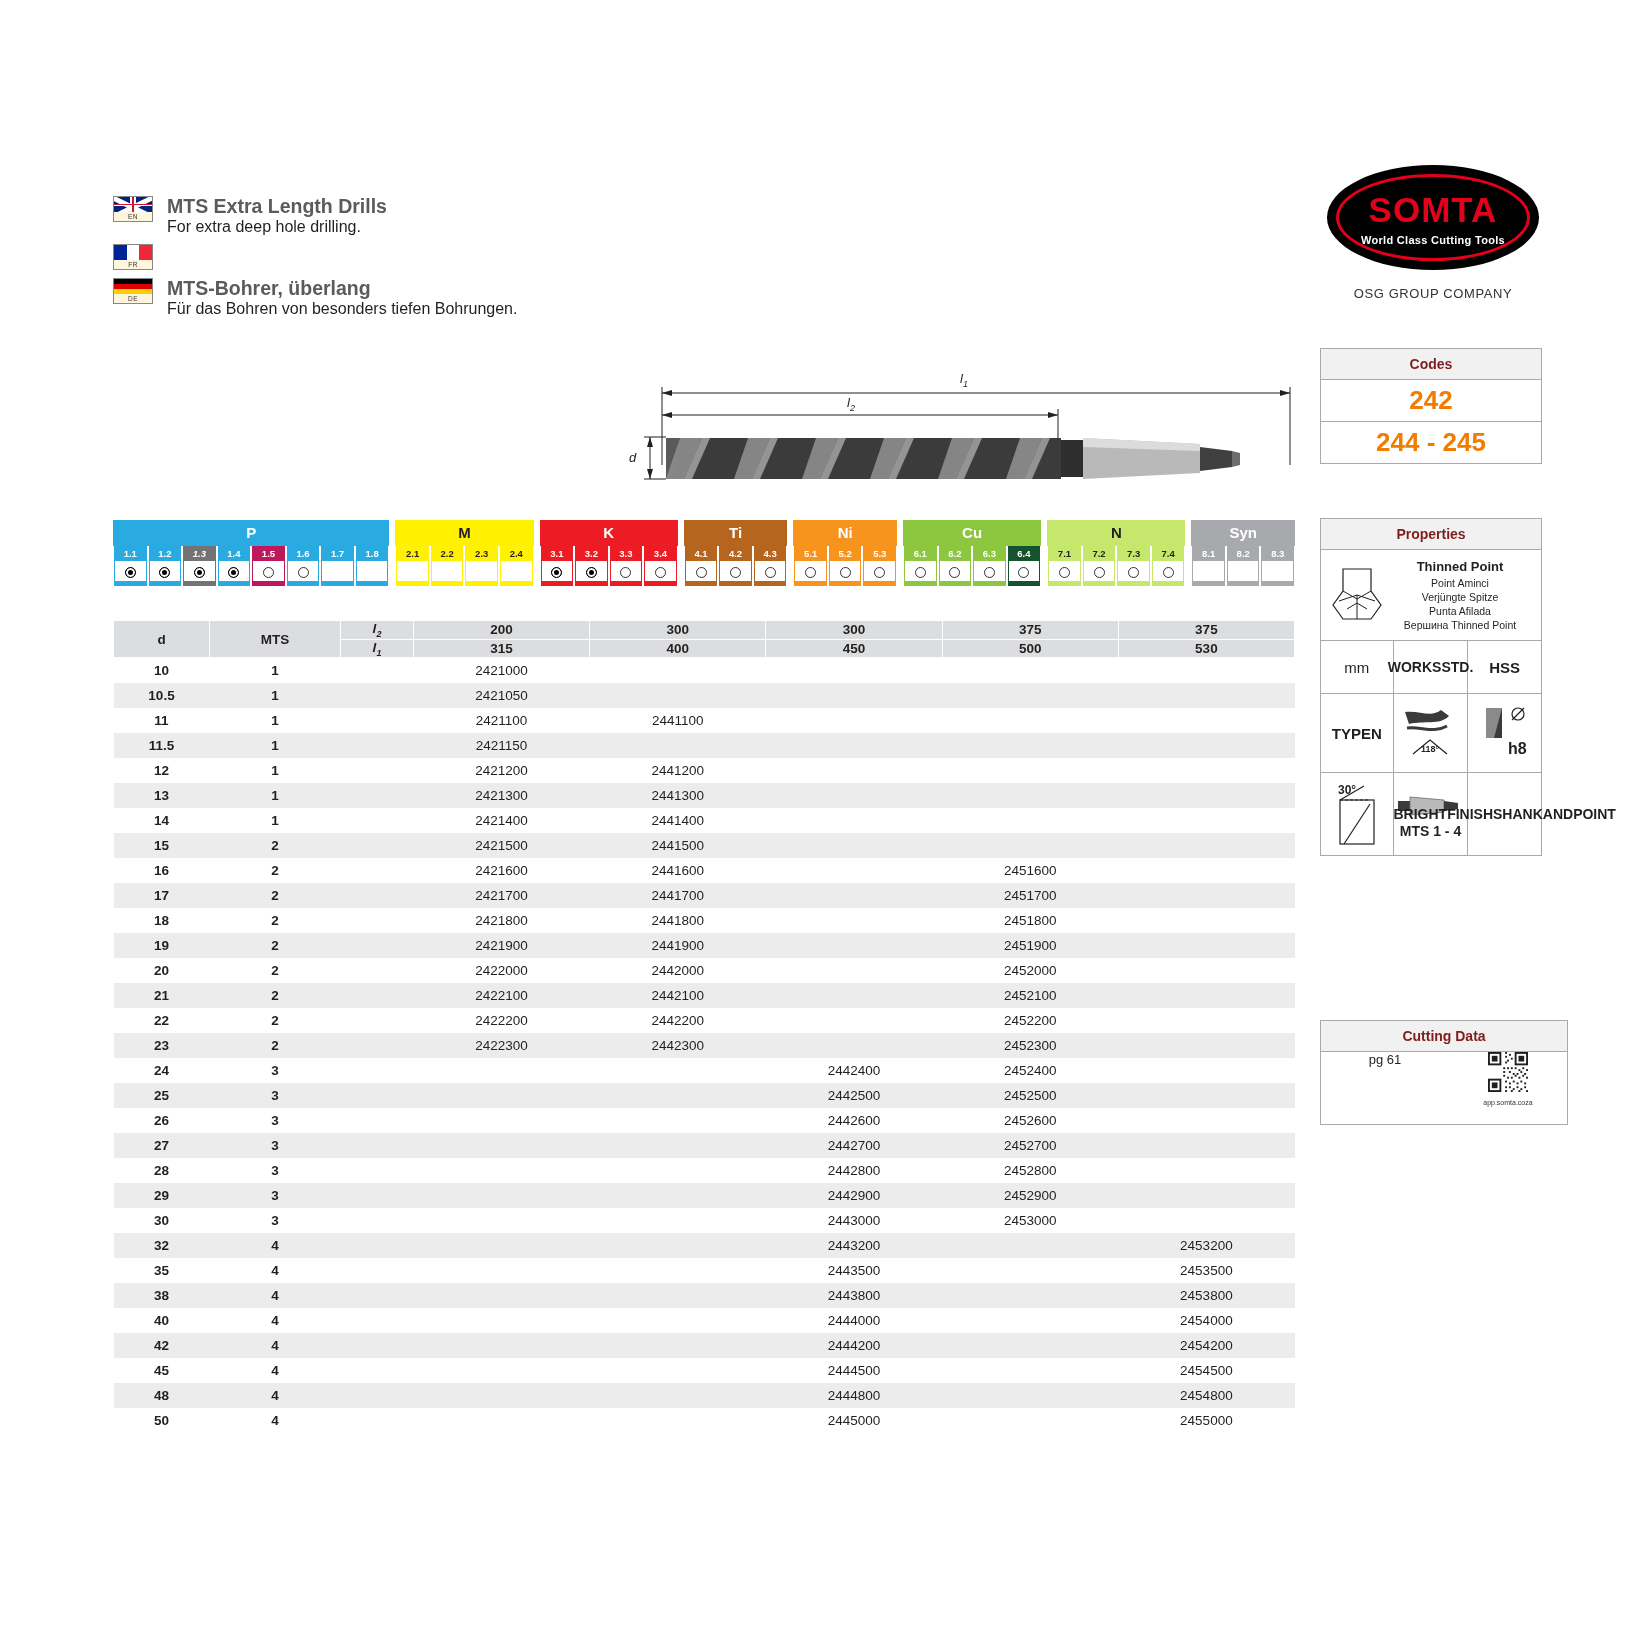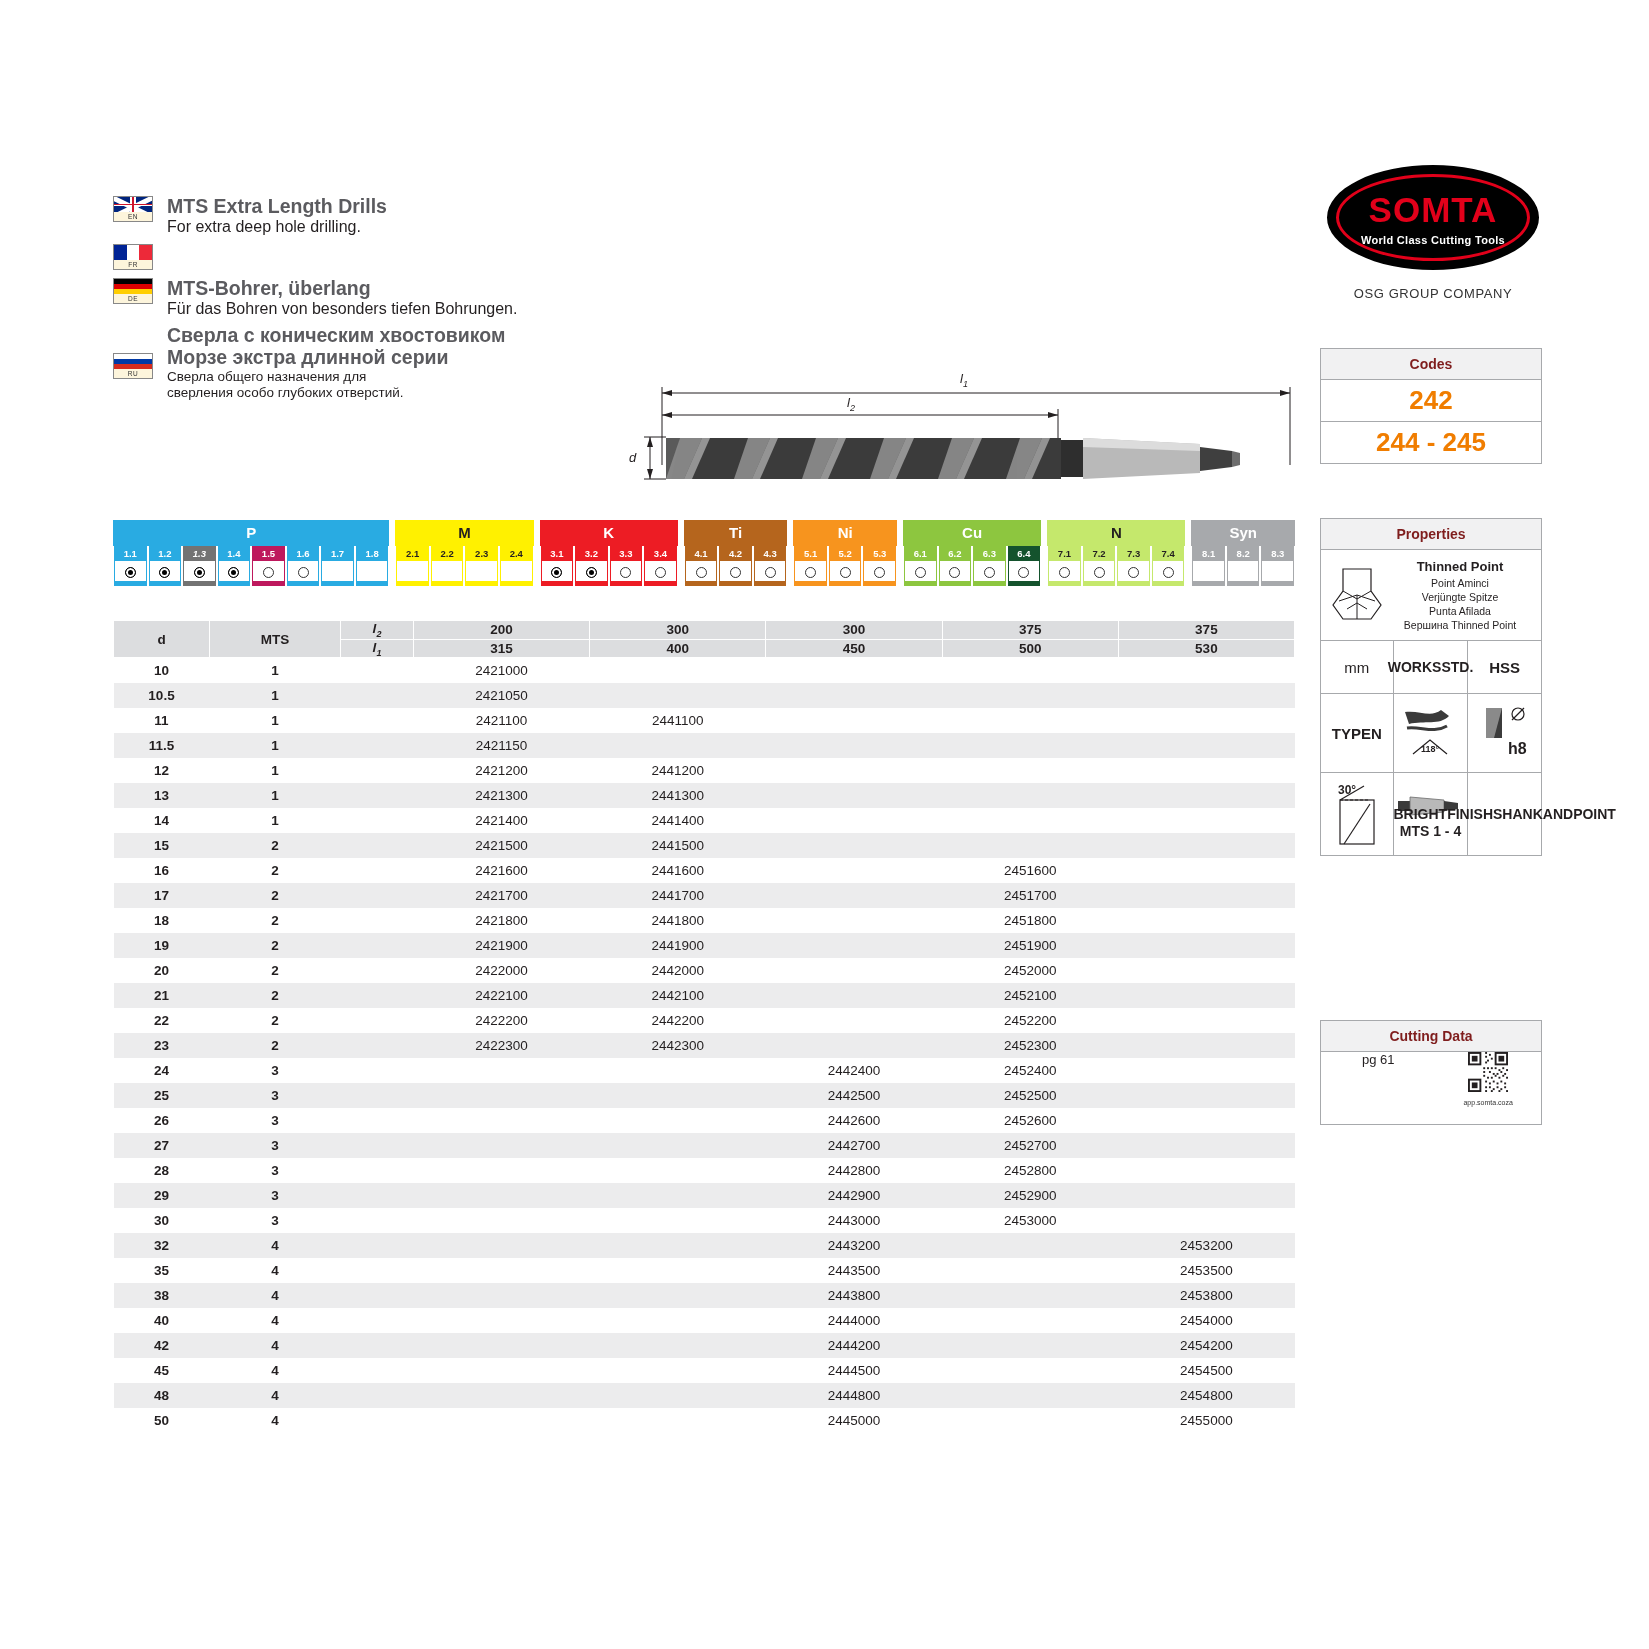--- a/index.html
+++ b/index.html
@@ -102,21 +102,21 @@
   .prop-thinned { display:flex; align-items:center; padding:8px 6px 8px 8px; border-bottom:1px solid #a7a9ac; }
   .thin-txt { font-size:10.5px; line-height:1.35; text-align:center; flex:1 1 auto; }
   .thin-txt .t1 { font-size:13px; font-weight:bold; }
   .row3 { display:flex; border-bottom:1px solid #a7a9ac; }
   .row3 > div { box-sizing:border-box; border-right:1px solid #a7a9ac; display:flex; align-items:center; justify-content:center; text-align:center; }
   .row3 > div:last-child { border-right:none; }
   .c1 { width:33%; } .c2 { width:34%; } .c3 { width:33%; }
   .b { font-weight:bold; }
   .f11 { font-size:14px; } .f15 { font-size:15px; }
 
-  .cut-box { position:absolute; left:1320px; top:1020px; width:222px; }
+  .cut-box { position:absolute; left:1320px; top:1020px; width:248px; }
   .cut-body { display:flex; align-items:flex-start; height:72px; }
   .cut-body .pg { width:52%; text-align:center; font-size:13px; }
   .qr { width:48%; text-align:center; }
   .qr .qrimg { width:40px; height:40px; margin:0 auto; }
   .qr .qrtxt { font-size:7px; margin-top:3px; color:#333; }
 
   
   .mat { position:absolute; left:113px; top:520px; width:1182px; display:flex; }
   .mat-col { box-sizing:border-box; }
   .mat-title { text-align:center; font-size:15px; font-weight:bold; padding:4px 0 5px; color:#fff; }
@@ -176,32 +176,20 @@
         <div class="fimg"></div>
         <div class="fcode">DE</div>
       </div>
       <div class="lang-text">
         <div class="lang-title">MTS-Bohrer, überlang</div>
         <div class="lang-sub">Für das Bohren von besonders tiefen Bohrungen.</div>
       </div>
     </div>
 
 
-    <div class="lang-row">
-      <div class="flag f-ru" style="margin-top:28px;">
-        <div class="fimg"></div>
-        <div class="fcode">RU</div>
-      </div>
-      <div class="lang-text">
-        <div class="lang-title">Сверла с коническим хвостовиком</div>
-        <div class="lang-title">Морзе экстра длинной серии</div>
-        <div class="lang-sub small" style="white-space:pre-line;">Сверла общего назначения для
-сверления особо глубоких отверстий.</div>
-      </div>
-    </div>
   </div>
 
   <div class="diagram">
     <svg width="680" height="140" viewBox="0 0 680 140">
 
       <line x1="22" y1="18" x2="650" y2="18" stroke="#231f20" stroke-width="1"></line>
       <line x1="22" y1="12" x2="22" y2="90" stroke="#231f20" stroke-width="1"></line>
       <line x1="650" y1="12" x2="650" y2="90" stroke="#231f20" stroke-width="1"></line>
       <polygon points="22,18 32,15 32,21" fill="#231f20"></polygon>
       <polygon points="650,18 640,15 640,21" fill="#231f20"></polygon>

